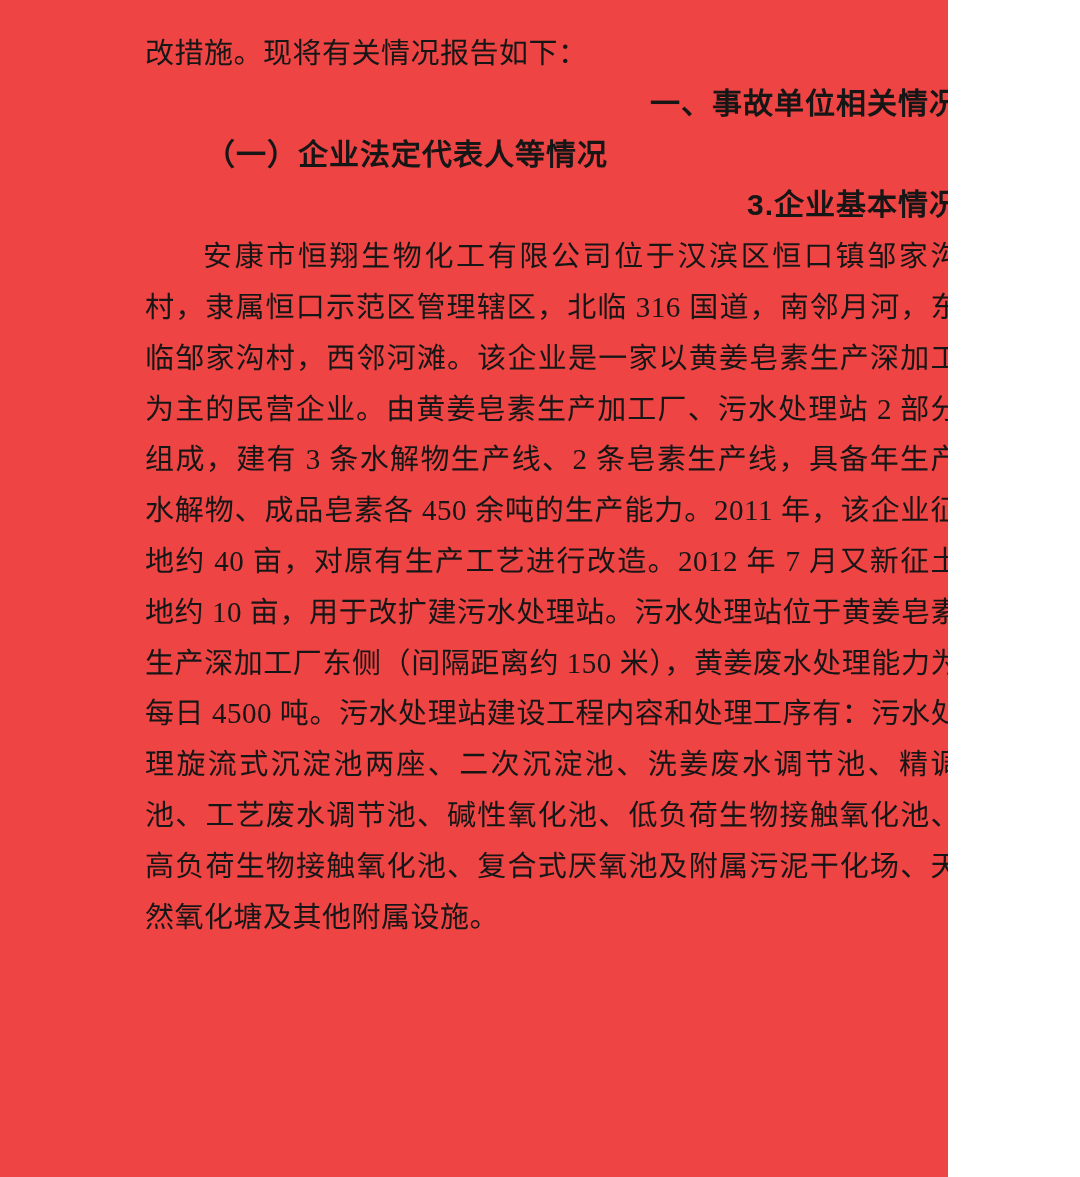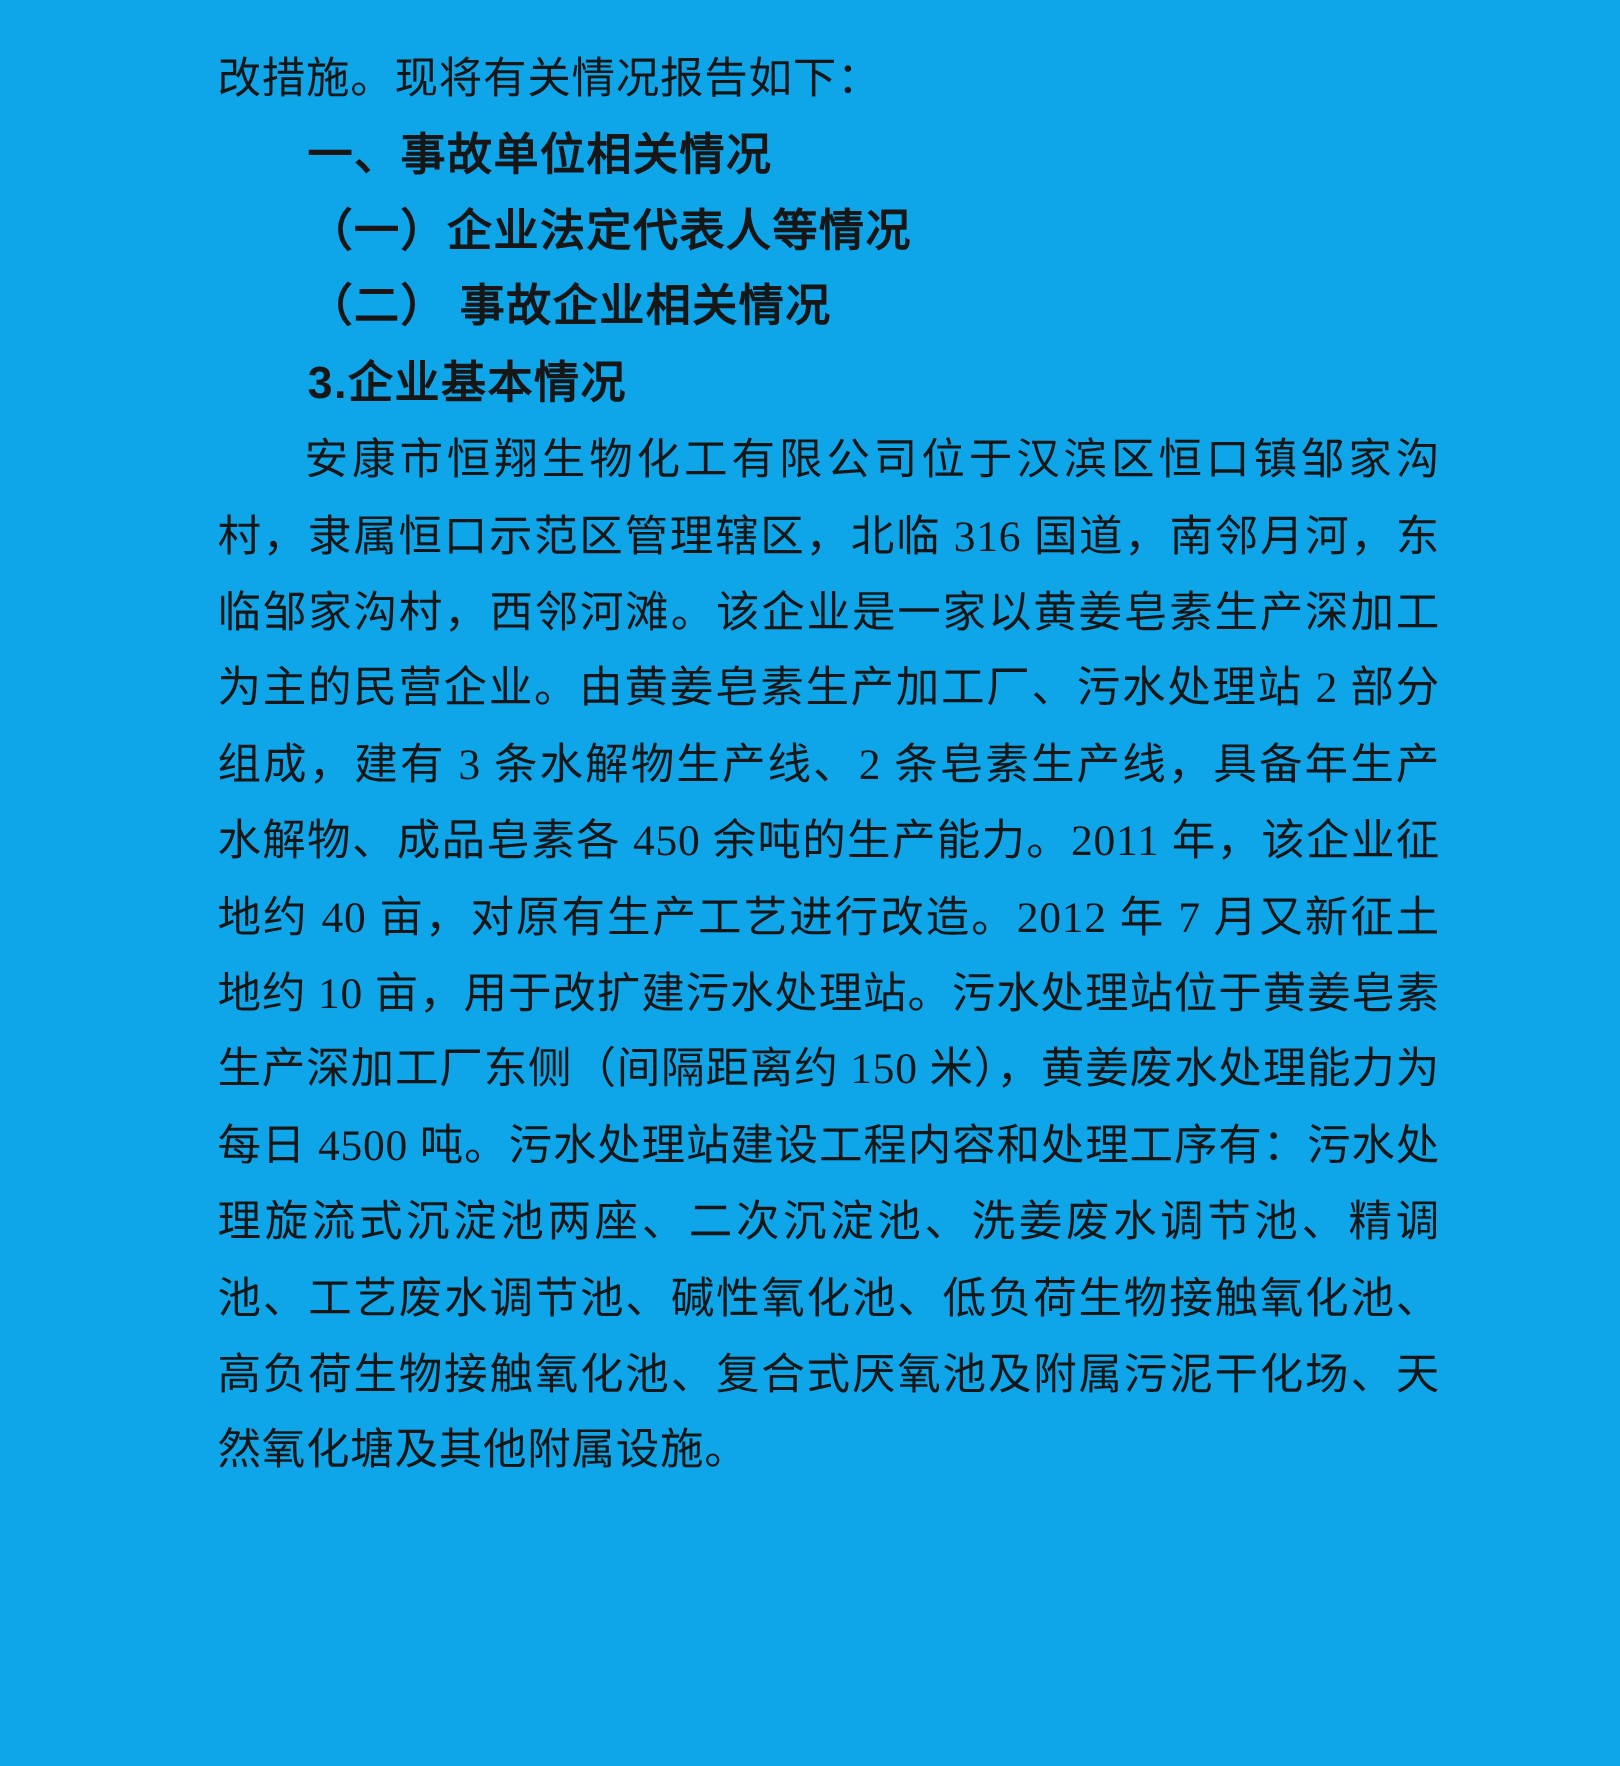--- a/index.html
+++ b/index.html
@@ -2,23 +2,23 @@
 <html lang="zh-CN"><head>
 <meta charset="utf-8">
 <style>
   html, body {
     margin: 0;
     padding: 0;
     background: #ffffff;
   }
   .page {
     position: relative;
-    width: 1080px;
+    width: 948px;
     height: 1177px;
-    background: #0ea5e9;
+    background: #ef4444;
     overflow: hidden;
     box-sizing: border-box;
     padding: 28px 120px 0 145px;
   }
   .doc {
     width: 815px;
     color: #161616;
     font-family: "Liberation Serif", "DejaVu Serif", serif;
     font-size: 29px;
     line-height: 50.8px;
@@ -37,20 +37,21 @@
     text-indent: 0;
   }
   
   .h-hei {
     font-family: "Liberation Sans", "DejaVu Sans", sans-serif;
     font-weight: 700;
     font-size: 30px;
     line-height: 50.8px;
     text-indent: 2em;
     letter-spacing: 1px;
+    text-align: right;
   }
   
   .h-kai {
     font-family: Liberation Serif, serif;
     font-weight: 700;
     font-size: 30px;
     line-height: 50.8px;
     text-indent: 2em;
     letter-spacing: 1px;
   }
@@ -61,20 +62,19 @@
 <div class="page">
   <div class="doc">
 
     <p class="body no-indent">改措施。现将有关情况报告如下：</p>
 
     <h2 class="h-hei">一、事故单位相关情况</h2>
 
     <h3 class="h-kai">（一）企业法定代表人等情况</h3>
 
 
-    <h3 class="h-kai">（二） 事故企业相关情况</h3>
 
     <h4 class="h-hei">3.企业基本情况</h4>
 
     <p class="body">安康市恒翔生物化工有限公司位于汉滨区恒口镇邹家沟村，隶属恒口示范区管理辖区，北临 316 国道，南邻月河，东临邹家沟村，西邻河滩。该企业是一家以黄姜皂素生产深加工为主的民营企业。由黄姜皂素生产加工厂、污水处理站 2 部分组成，建有 3 条水解物生产线、2 条皂素生产线，具备年生产水解物、成品皂素各 450 余吨的生产能力。2011 年，该企业征地约 40 亩，对原有生产工艺进行改造。2012 年 7 月又新征土地约 10 亩，用于改扩建污水处理站。污水处理站位于黄姜皂素生产深加工厂东侧（间隔距离约 150 米），黄姜废水处理能力为每日 4500 吨。污水处理站建设工程内容和处理工序有：污水处理旋流式沉淀池两座、二次沉淀池、洗姜废水调节池、精调池、工艺废水调节池、碱性氧化池、低负荷生物接触氧化池、高负荷生物接触氧化池、复合式厌氧池及附属污泥干化场、天然氧化塘及其他附属设施。</p>
 
   </div>
 </div>
 
 </body></html>

